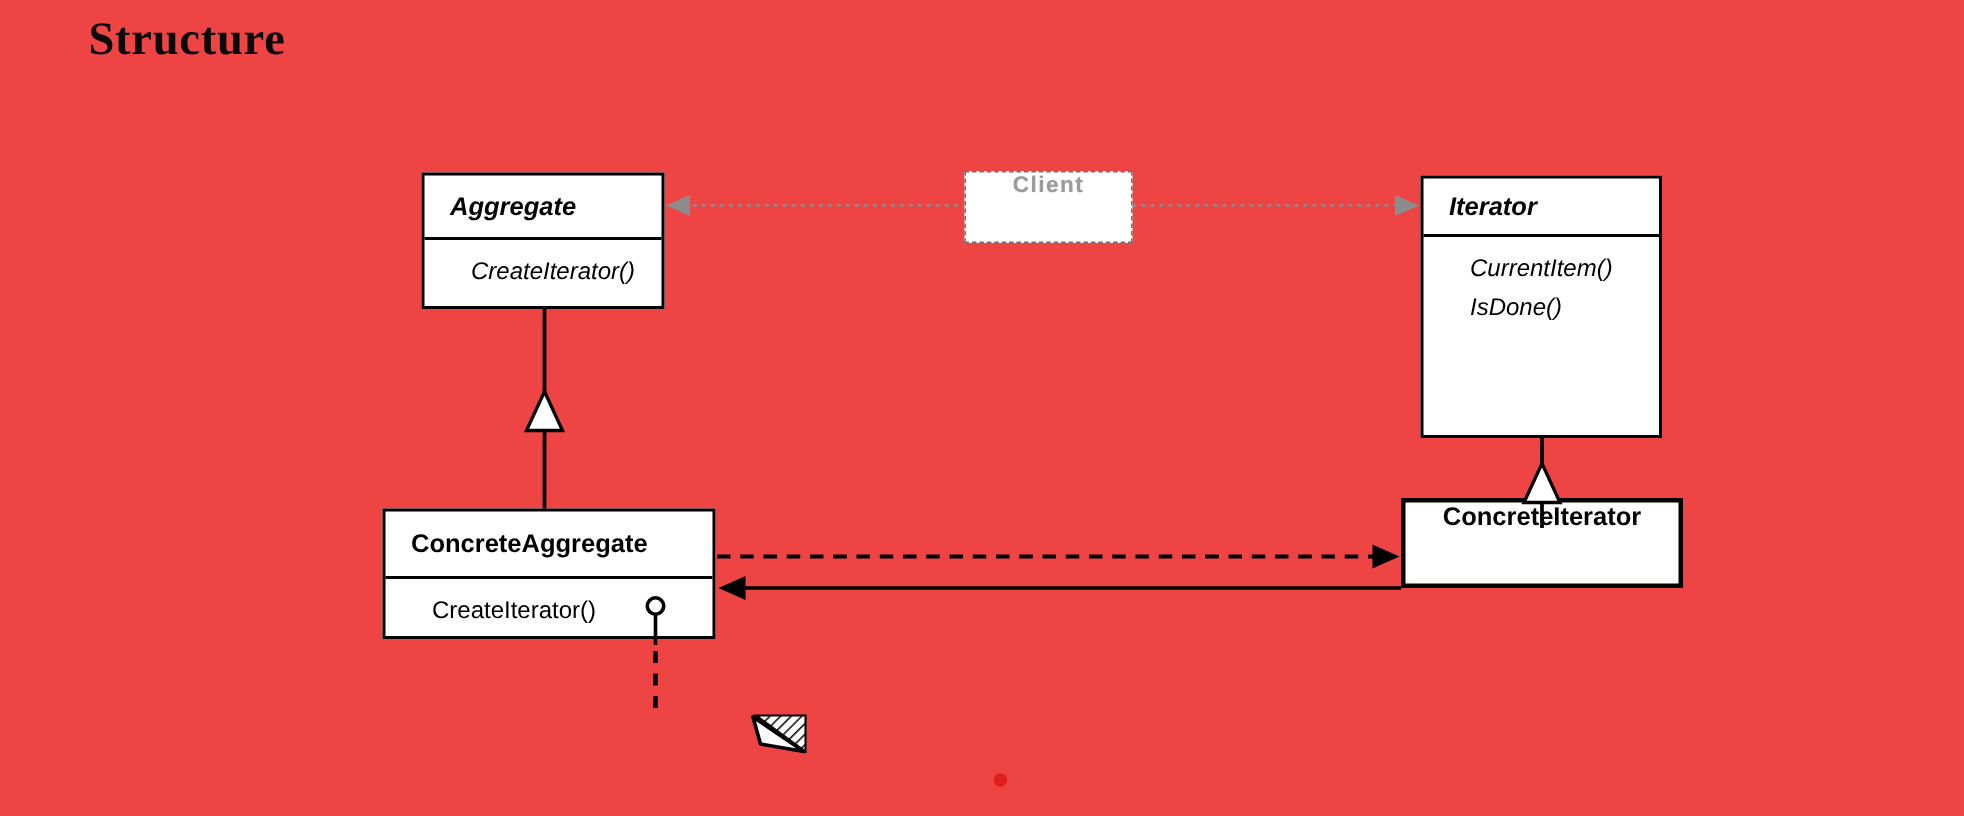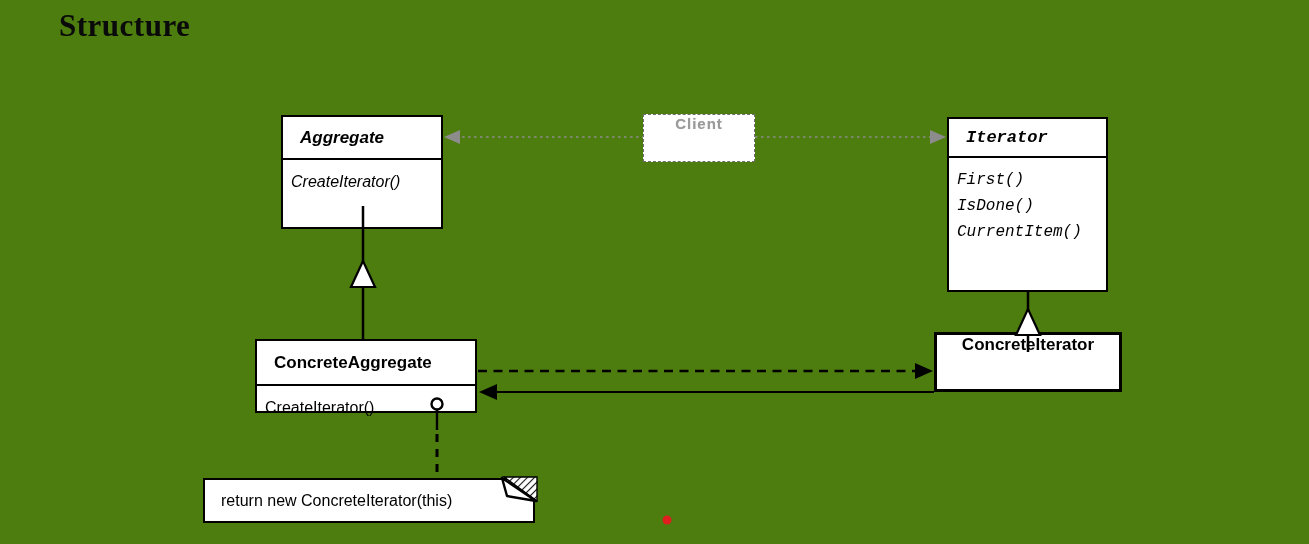--- a/index.html
+++ b/index.html
@@ -2,21 +2,21 @@
 <html><head>
 <meta charset="utf-8">
 <style>
   * { margin: 0; padding: 0; box-sizing: border-box; }
   html, body { background: #ffffff; }
   body { font-family: "Liberation Sans", sans-serif; }
   .canvas {
     position: relative;
     width: 1309px;
     height: 544px;
-    background: #4d7c0f;
+    background: #ef4444;
     overflow: hidden;
   }
   .page-title {
     position: absolute;
     left: 59px;
     top: 8px;
     font-family: "Liberation Serif", serif;
     font-weight: bold;
     font-size: 31px;
     letter-spacing: 0.5px;
@@ -32,34 +32,34 @@
     align-items: center;
     border-bottom: 2.5px solid #000;
     font-weight: bold;
     font-size: 17px;
     color: #000;
     padding-left: 17px;
   }
   .uml-class .methods {
     font-size: 16px;
     color: #000;
-    padding-left: 8px;
+    padding-left: 31px;
   }
   .uml-class .methods .method { line-height: 26px; }
   .abstract .title, .abstract .methods { font-style: italic; }
 
-  .aggregate      { left: 281px; top: 115px; width: 162px; height: 114px; }
+  .aggregate      { left: 281px; top: 115px; width: 162px; height: 91px; }
   .aggregate .title   { height: 43px; }
   .aggregate .methods { padding-top: 9px; }
 
-  .iterator       { left: 947px; top: 117px; width: 161px; height: 175px; font-family: Liberation Mono, monospace; }
+  .iterator       { left: 947px; top: 117px; width: 161px; height: 175px; }
   .iterator .title    { height: 39px; }
   .iterator .methods  { padding-top: 9px; }
 
-  .concrete-aggregate { left: 255px; top: 339px; width: 222px; height: 74px; }
+  .concrete-aggregate { left: 255px; top: 339px; width: 222px; height: 87px; }
   .concrete-aggregate .title   { height: 45px; }
   .concrete-aggregate .methods { padding-top: 9px; }
 
   .concrete-iterator {
     position: absolute;
     left: 934px; top: 332px; width: 188px; height: 60px;
     border: 3px solid #000; background: #fff;
     display: flex; align-items: flex-start; justify-content: center;
     font-weight: bold; font-size: 17px; color: #000;
   }
@@ -101,40 +101,36 @@
     </div>
   </div>
 
   <div class="client-box">
     <span>Client</span>
   </div>
 
   <div class="uml-class abstract iterator">
     <div class="title">Iterator</div>
     <div class="methods">
-      <div class="method">First()</div>
+      <div class="method">CurrentItem()</div>
       <div class="method">IsDone()</div>
-      <div class="method">CurrentItem()</div>
     </div>
   </div>
 
   <div class="uml-class concrete-aggregate">
     <div class="title">ConcreteAggregate</div>
     <div class="methods">
       <div class="method">CreateIterator()</div>
     </div>
   </div>
 
   <div class="concrete-iterator">
     <span>ConcreteIterator</span>
   </div>
 
-  <div class="note-box">
-    <span>return new ConcreteIterator(this)</span>
-  </div>
 
   <svg class="overlay" width="1309" height="544" viewBox="0 0 1309 544">
     <defs>
       <pattern id="hatch" width="5" height="5" patternUnits="userSpaceOnUse" patternTransform="rotate(45)">
         <rect width="5" height="5" fill="#ffffff"></rect>
         <line x1="0" y1="0" x2="0" y2="5" stroke="#1a1a1a" stroke-width="2.2"></line>
       </pattern>
     </defs>
 
     <g>

